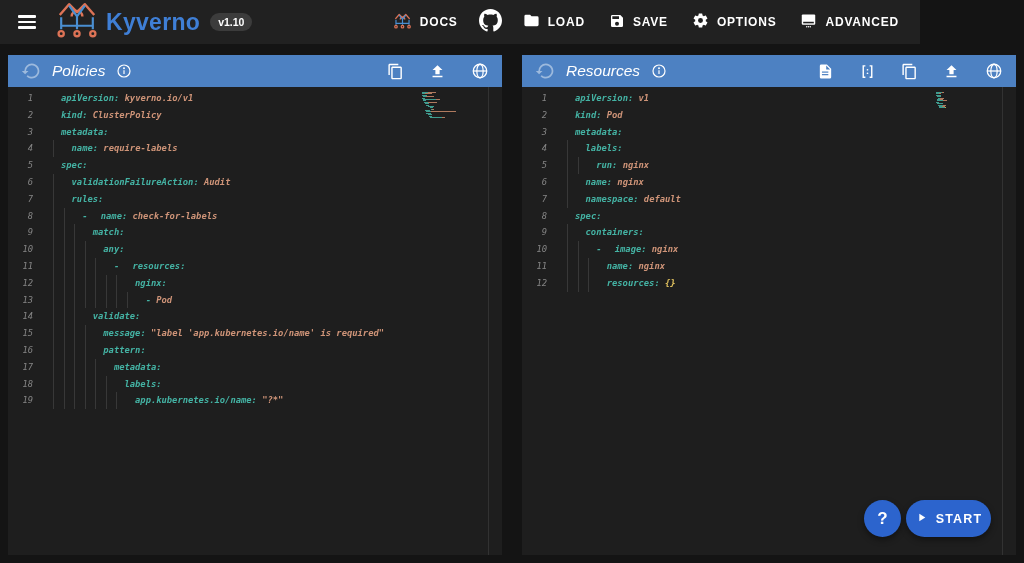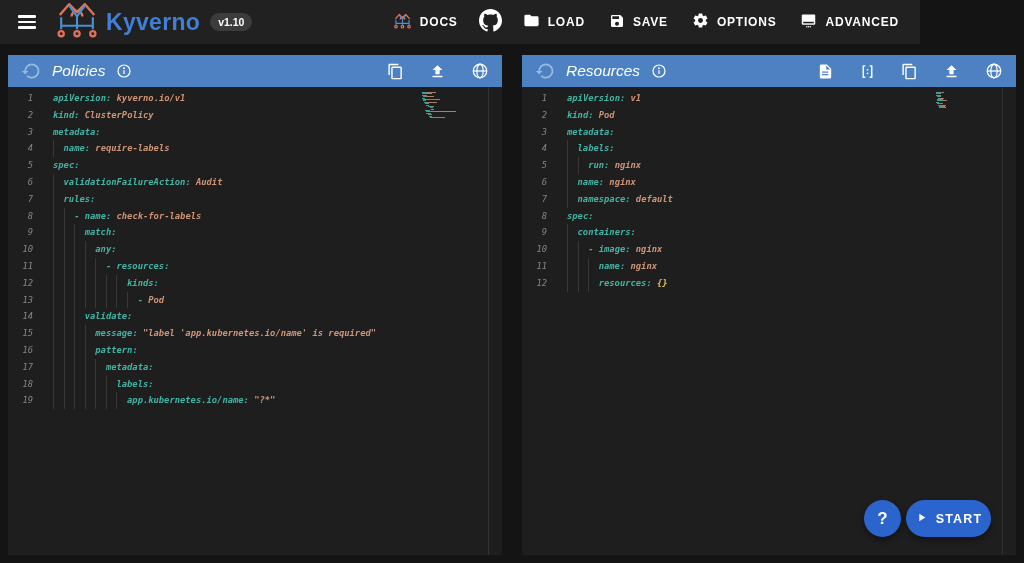--- a/index.html
+++ b/index.html
@@ -35,21 +35,21 @@
   .hdr-actions { margin-left:auto; display:flex; align-items:center; gap:25px; }
   .history-fade { opacity:.45; }
 
   
   .editor { position:relative; height:468px; overflow:hidden; background:#1e1e1e; padding-top:3px;
             font-family:"DejaVu Sans Mono", monospace; font-size:8.8px; font-weight:bold; }
   .code-line { display:flex; height:16.8px; line-height:16.8px; }
   .ln { flex:none; width:25px; text-align:right; color:#858585; margin-right:20px; font-weight:normal; }
   .lt { white-space:pre; }
   .guide { display:inline-block; width:2ch; height:16.8px; border-left:1px solid #383838; vertical-align:top; }
-  .tok-k, .tok-d { color:#44b3a4; }
+  .tok-k, .tok-d { color:#44b3a4;margin-left:8px; }
   .tok-v { color:#cf9478; }
   .tok-b { color:#dfc05e; }
   .ruler { position:absolute; top:0; right:13px; width:1px; height:100%; background:rgba(255,255,255,.09); }
   .mm { position:absolute; top:5px; right:30px; width:50px; }
   .mm-line { height:1.4px; white-space:nowrap; font-size:0; }
   .mm-line span { display:inline-block; height:1px; vertical-align:top; }
   .mm-k, .mm-d { background:#3f9c8f; }
   .mm-v { background:#b07a5e; }
   .mm-b { background:#c9a84c; }
 
@@ -228,21 +228,21 @@
         <div class="code-line">
           <span class="ln">10</span>
           <span class="lt"><span class="guide"></span><span class="guide"></span><span class="guide"></span><span class="guide"></span><span class="tok-k">any:</span></span>
         </div>
         <div class="code-line">
           <span class="ln">11</span>
           <span class="lt"><span class="guide"></span><span class="guide"></span><span class="guide"></span><span class="guide"></span><span class="guide"></span><span class="tok-d">- </span><span class="tok-k">resources:</span></span>
         </div>
         <div class="code-line">
           <span class="ln">12</span>
-          <span class="lt"><span class="guide"></span><span class="guide"></span><span class="guide"></span><span class="guide"></span><span class="guide"></span><span class="guide"></span><span class="guide"></span><span class="tok-k">kinds:</span></span>
+          <span class="lt"><span class="guide"></span><span class="guide"></span><span class="guide"></span><span class="guide"></span><span class="guide"></span><span class="guide"></span><span class="guide"></span><span class="tok-k">nginx:</span></span>
         </div>
         <div class="code-line">
           <span class="ln">13</span>
           <span class="lt"><span class="guide"></span><span class="guide"></span><span class="guide"></span><span class="guide"></span><span class="guide"></span><span class="guide"></span><span class="guide"></span><span class="guide"></span><span class="tok-d">- </span><span class="tok-v">Pod</span></span>
         </div>
         <div class="code-line">
           <span class="ln">14</span>
           <span class="lt"><span class="guide"></span><span class="guide"></span><span class="guide"></span><span class="tok-k">validate:</span></span>
         </div>
         <div class="code-line">

